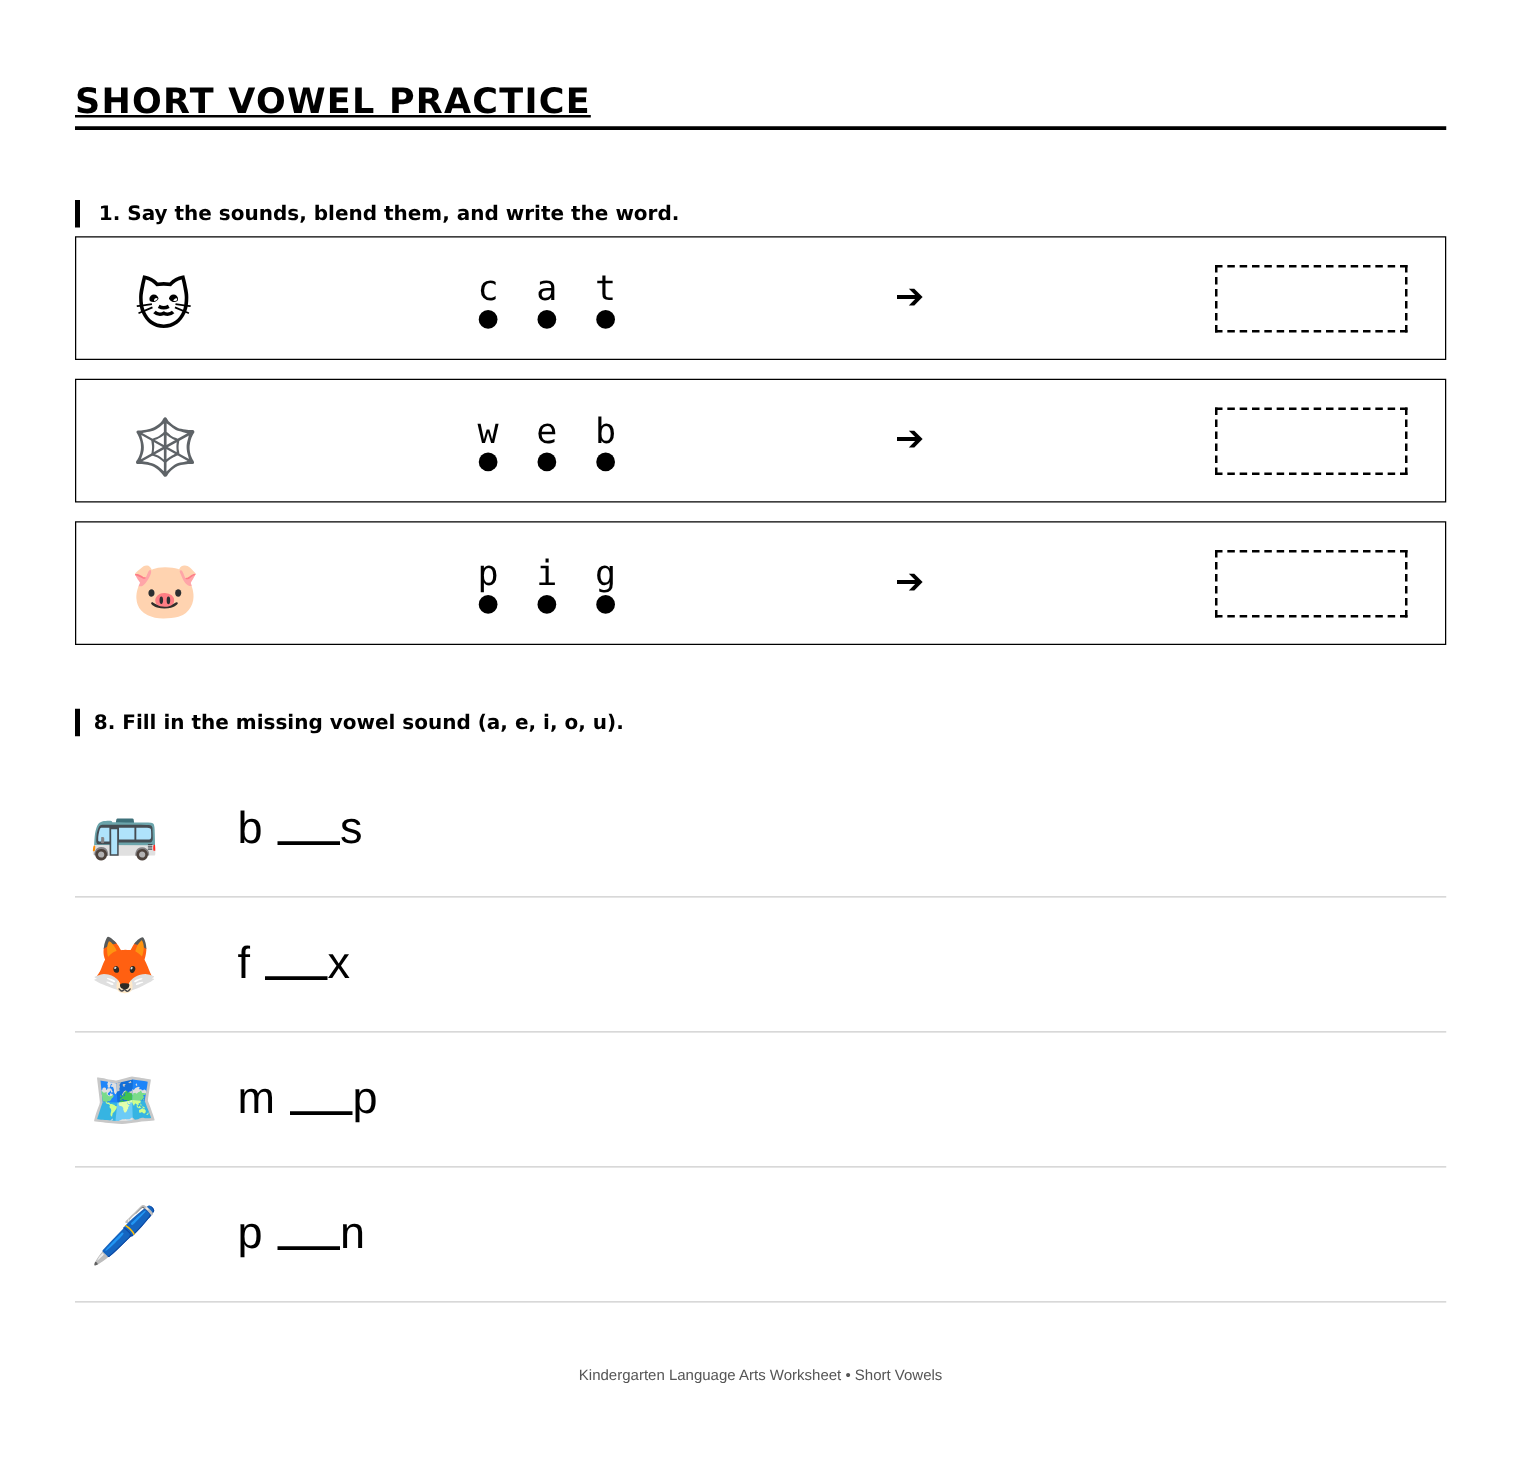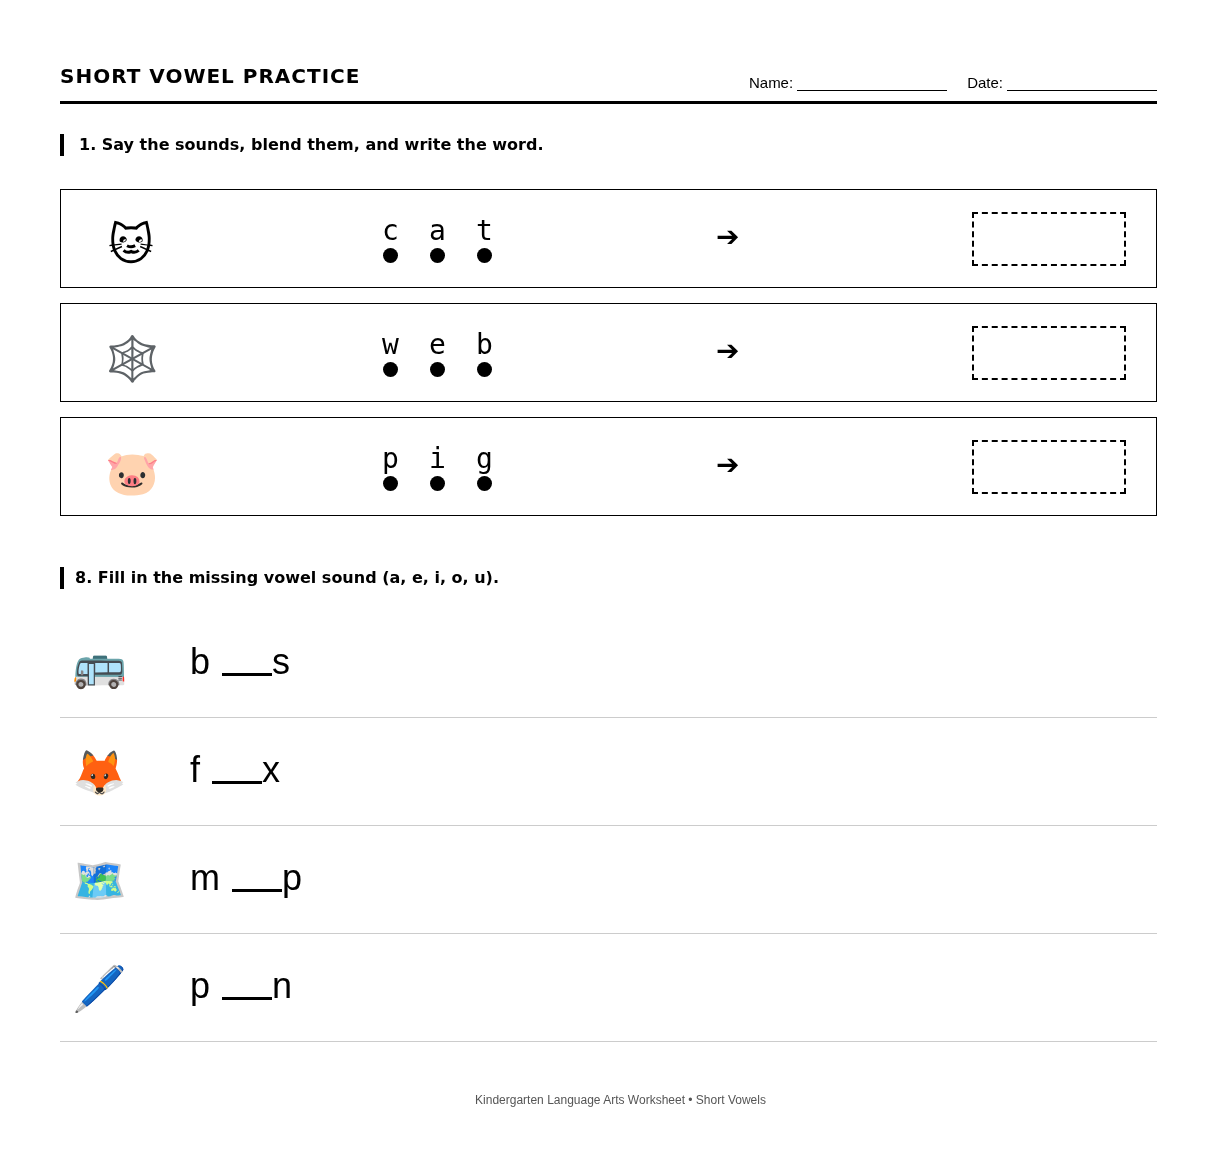--- a/index.html
+++ b/index.html
@@ -1,65 +1,55 @@
 <!DOCTYPE html>
 <html><head>
   <meta charset="utf-8">
   <style>
     * { box-sizing: border-box; margin: 0; padding: 0; }
     html, body { width: 1217px; height: 1168px; background: #ffffff; }
     body { font-family: "DejaVu Sans", "Liberation Sans", sans-serif; color: #000; position: relative; }
     .page { position: absolute; left: 60px; top: 0; width: 1097px; }
 
     .header { position: absolute; left: 0; top: 62px; width: 1097px; height: 42px; border-bottom: 3px solid #000; }
-    .title { position: absolute; left: 0; top: 2px; font-size: 20px; font-weight: bold; letter-spacing: 1px; }
+    .title { position: absolute; left: 0; top: 2px; font-size: 28px; font-weight: bold; letter-spacing: 1px; text-decoration: underline; }
     .fields { position: absolute; right: 0; top: 12px; display: flex; font-size: 15px; font-family: "Liberation Sans", sans-serif; }
     .field { display: flex; align-items: flex-end; }
     .field + .field { margin-left: 20px; }
     .field-line { display: inline-block; border-bottom: 1px solid #000; height: 14px; margin-left: 4px; }
     .field-line.name { width: 150px; }
     .field-line.date { width: 150px; }
 
     .section-title { position: absolute; left: 0; font-size: 16px; font-weight: bold; border-left: 4px solid #000; padding-left: 11px; height: 22px; line-height: 22px; }
-    .s1 { top: 134px; padding-left: 15px; }
+    .s1 { top: 160px; padding-left: 15px; }
     .s2 { top: 567px; }
 
     .blend-row { position: absolute; left: 0; width: 1097px; height: 99px; border: 1px solid #000; }
     .blend-row .pic { position: absolute; left: 44px; top: 29px; width: 52px; height: 52px; font-size: 44px; line-height: 52px; text-align: center; }
     .sounds { position: absolute; left: 306px; top: 24px; display: flex; }
     .sound { width: 47px; text-align: center; }
     .sound .letter { font-family: "DejaVu Sans Mono", monospace; font-size: 28px; line-height: 34px; height: 34px; }
     .sound .dot { width: 15px; height: 15px; border-radius: 50%; background: #000; margin: 0 auto; }
     .blend-row .arrow { position: absolute; left: 655px; top: 30px; font-size: 28px; font-weight: bold; }
     .blend-row .answer-box { position: absolute; left: 911px; top: 22px; width: 154px; height: 54px; border: 2px dashed #000; }
 
     .fill-row { position: absolute; left: 0; width: 1097px; height: 108px; border-bottom: 1px solid #cccccc; }
     .fill-row .pic { position: absolute; left: 12px; top: 28px; width: 54px; height: 54px; font-size: 44px; line-height: 54px; text-align: center; }
     .fill-row .word { position: absolute; left: 130px; top: 30px; display: flex; align-items: flex-end; font-size: 36px; font-family: "Liberation Sans", sans-serif; line-height: 44px; }
     .fill-row .blank { display: inline-block; width: 50px; border-bottom: 3px solid #000; margin: 0 0 8px 12px; }
 
-    .footer { position: absolute; left: 12px; width: 1097px; top: 1093px; text-align: center; font-size: 12px; color: #555; font-family: "Liberation Sans", sans-serif; }
+    .footer { position: absolute; left: 0; width: 1097px; top: 1093px; text-align: center; font-size: 12px; color: #555; font-family: "Liberation Sans", sans-serif; }
   </style>
 </head>
 <body>
 
 <div class="page">
 
   <div class="header">
     <div class="title">SHORT VOWEL PRACTICE</div>
-    <div class="fields">
-      <div class="field">
-        <span>Name:</span>
-        <span class="field-line name"></span>
-      </div>
-      <div class="field">
-        <span>Date:</span>
-        <span class="field-line date"></span>
-      </div>
-    </div>
   </div>
 
   <div class="section-title s1">1. Say the sounds, blend them, and write the word.</div>
 
   <div class="blend-row" style="top:189px;">
     <div class="pic">🐱</div>
     <div class="sounds">
       <div class="sound">
           <div class="letter">c</div>
           <div class="dot"></div>

